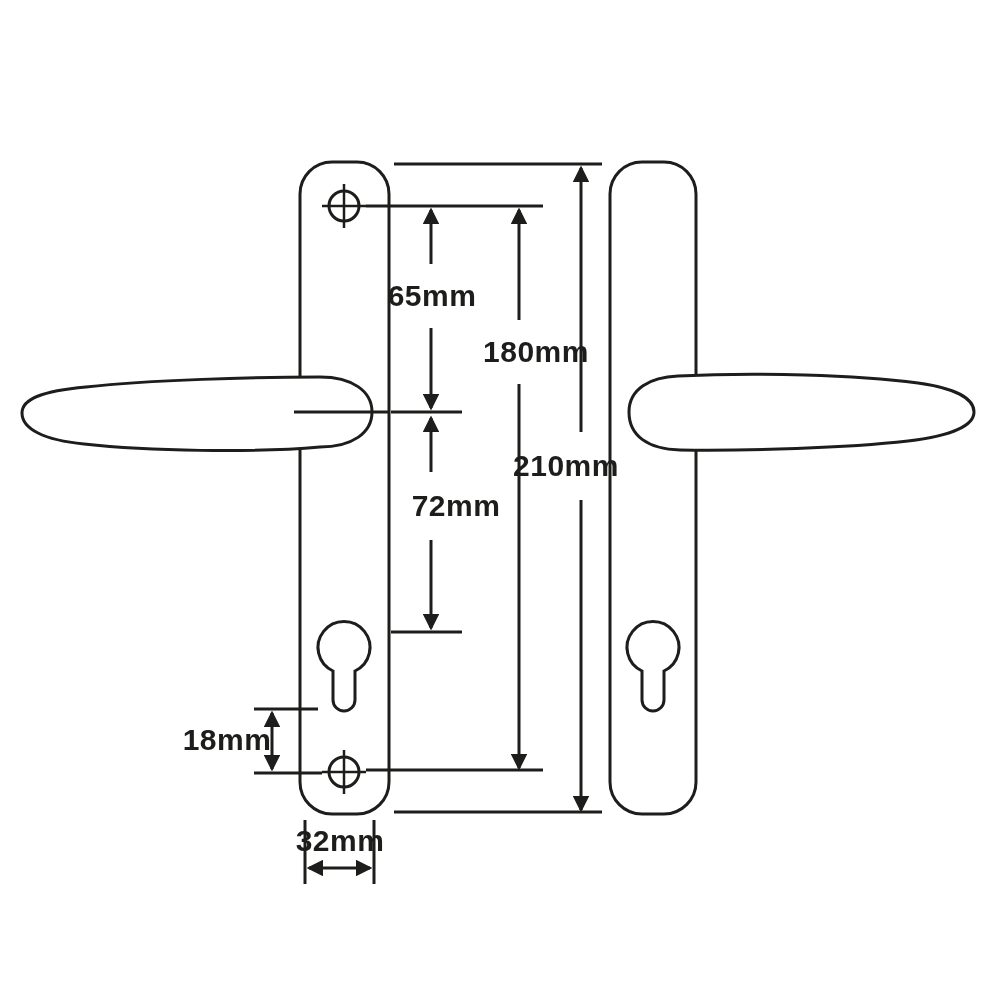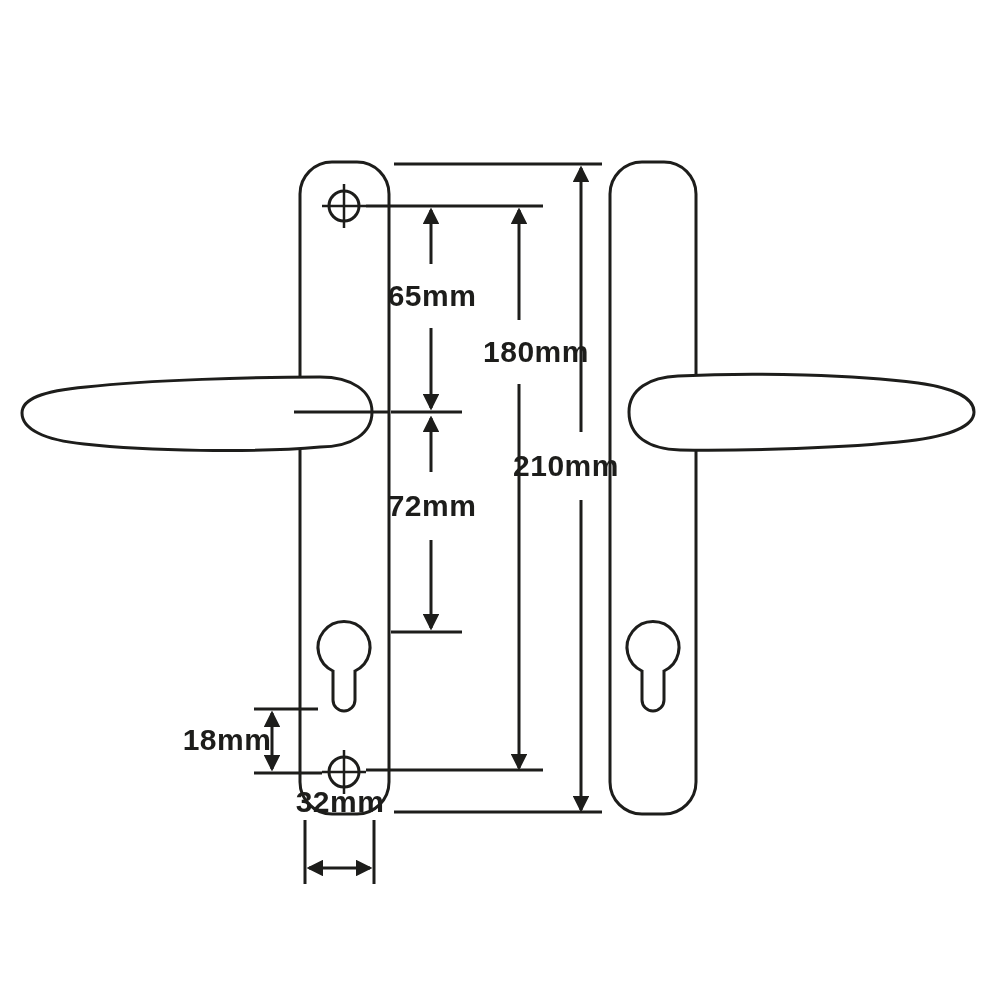--- a/index.html
+++ b/index.html
@@ -86,21 +86,21 @@
       <line x1="581" y1="500" x2="581" y2="810" marker-end="url(#arrow)"></line>
       <line x1="272" y1="713" x2="272" y2="769" marker-start="url(#arrow)" marker-end="url(#arrow)"></line>
       <line x1="309" y1="868" x2="370" y2="868" marker-start="url(#arrow)" marker-end="url(#arrow)"></line>
     </g>
   </svg>
 
   <div class="dim-label" style="left:432px; top:296px;">65mm</div>
 
   <div class="dim-label" style="left:520px; top:352px;margin-left:16px;">180mm</div>
 
-  <div class="dim-label" style="left:432px; top:506px;">72mm</div>
+  <div class="dim-label" style="left:456px; top:506px;">72mm</div>
 
   <div class="dim-label" style="left:566px; top:466px;">210mm</div>
 
   <div class="dim-label" style="left:227px; top:740px;">18mm</div>
 
-  <div class="dim-label" style="left:340px; top:802px;">32mm</div>
+  <div class="dim-label" style="left:340px; top:841px;">32mm</div>
 
 </div>
 
 </body></html>

